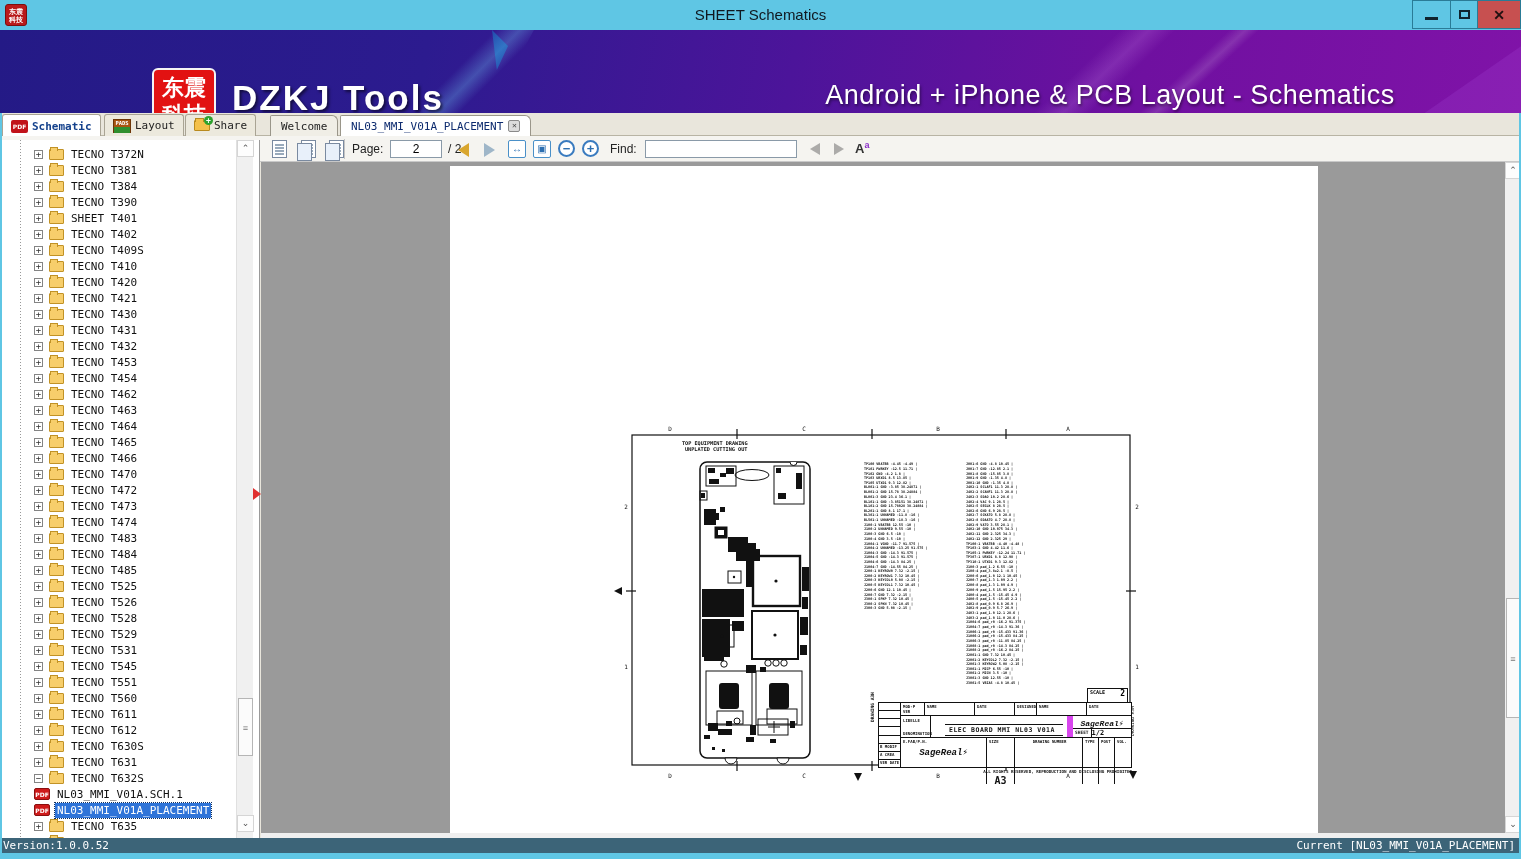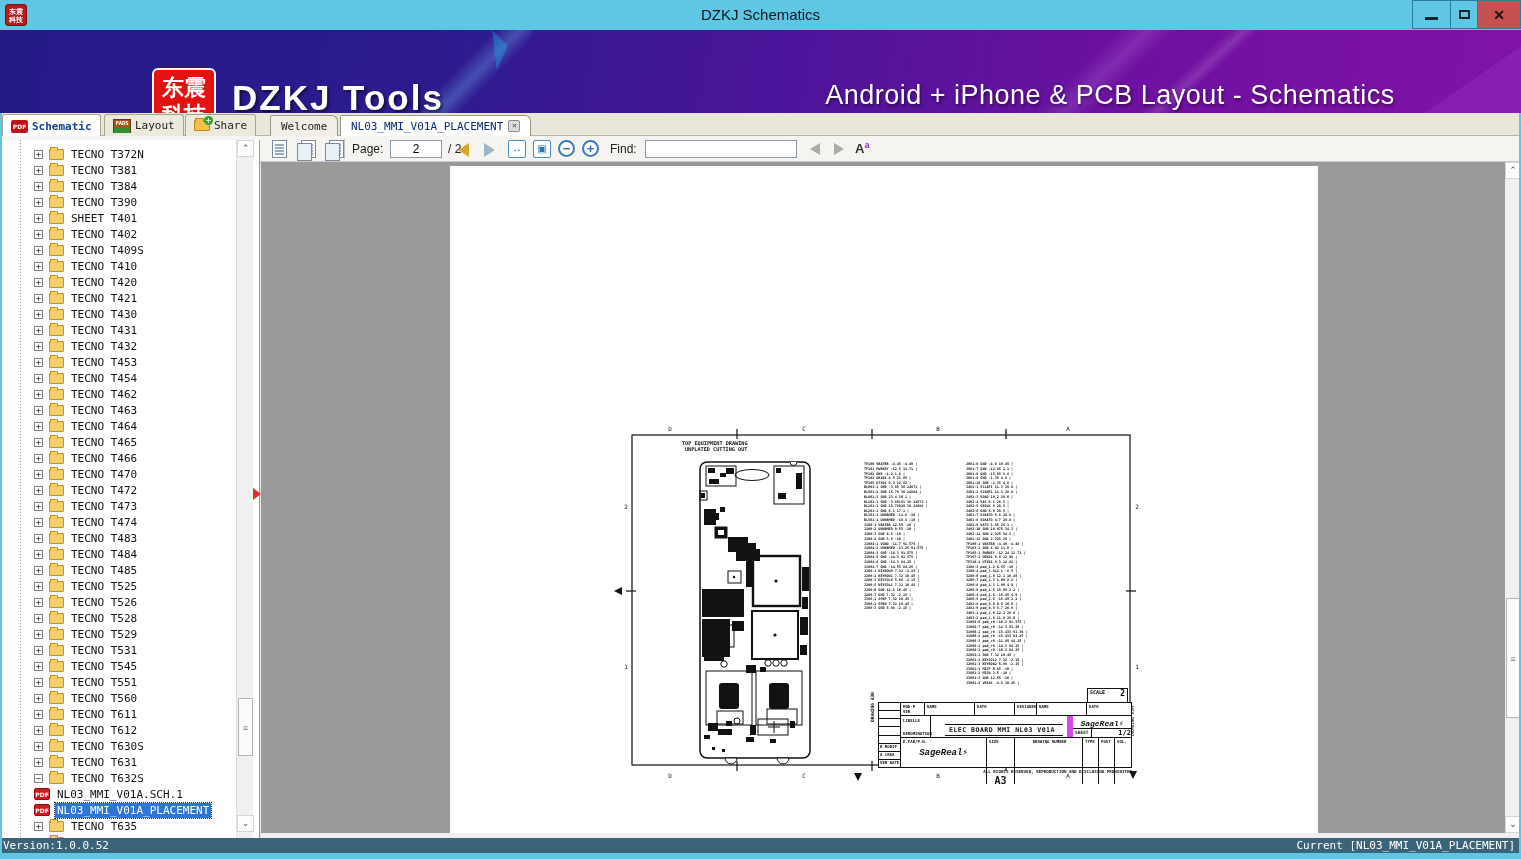--- a/index.html
+++ b/index.html
@@ -152,21 +152,21 @@
   .tb-r2 { height:25px; display:flex; border-bottom:1px solid #111; }
   .tb-r3 { flex:1; display:flex; }
   .denom { flex:1; border-right:6px solid #d946ef; position:relative; overflow:hidden; }
   .denomtext { font-size:6.5px; font-weight:bold; letter-spacing:.5px; border-top:1px solid #111;
                border-bottom:1px solid #111; margin:8px 4px 0 14px; text-align:left; padding:1px 0 1px 4px; white-space:nowrap; }
   .sage { font-style:italic; font-weight:bold; font-family:Liberation Mono, monospace; }
   .sagebox { width:58px; display:flex; flex-direction:column; }
   .sagebox .lg { flex:1; font-size:8px; text-align:center; padding-top:3px; }
   .sagebox .sh { height:9px; border-top:1px solid #111; display:flex; font-size:4.5px; font-weight:bold; }
   .sagebox .sh span { padding:1px 2px; }
-  .sagebox .sh b { flex:1; text-align:right; font-size:7px; line-height:8px; border-left:1px solid #111; }
+  .sagebox .sh b { flex:1; text-align:left; font-size:7px; line-height:8px; border-left:1px solid #111; }
   .tb-r3 > div { border-right:1px solid #111; overflow:hidden; }
   .tb-r3 > div:last-child { border-right:none; }
   #footnote { left:470px; top:603px; width:212px; text-align:right; font-size:4.2px; font-weight:bold;
               color:#111; font-family:"DejaVu Sans Mono",monospace; letter-spacing:0; }
   #rotnote { left:420px; top:556px; font-size:4.5px; font-weight:bold; transform:rotate(-90deg);
              transform-origin:0 0; font-family:"DejaVu Sans Mono",monospace; color:#111; }
 
   
   #statusbar { left:0; top:838px; width:1521px; height:20px; background:#3C6478; color:#fff;
                font-family:"DejaVu Sans Mono",monospace; font-size:11px; line-height:15px; }
@@ -175,21 +175,21 @@
   #bottomedge { left:0; top:853px; width:1521px; height:6px; background:#5FC6E4; }
   #leftedge { left:0; top:113px; width:2px; height:740px; background:#5FC6E4; }
   #rightedge { left:1519px; top:113px; width:2px; height:740px; background:#5FC6E4; }
 </style>
 </head>
 <body>
 
 <div id="app">
 
   <div class="abs" id="titlebar">
-    <div class="abs" id="win-title">DZKJ Schematics</div>
+    <div class="abs" id="win-title">SHEET Schematics</div>
     <div class="abs" id="app-icon">
       <span>东震</span><br>
       <span>科技</span>
     </div>
     <div class="abs winbtn" id="btn-min">
         <div class="bar"></div>
       </div>
     <div class="abs winbtn" id="btn-max">
         <div class="box"></div>
       </div>

